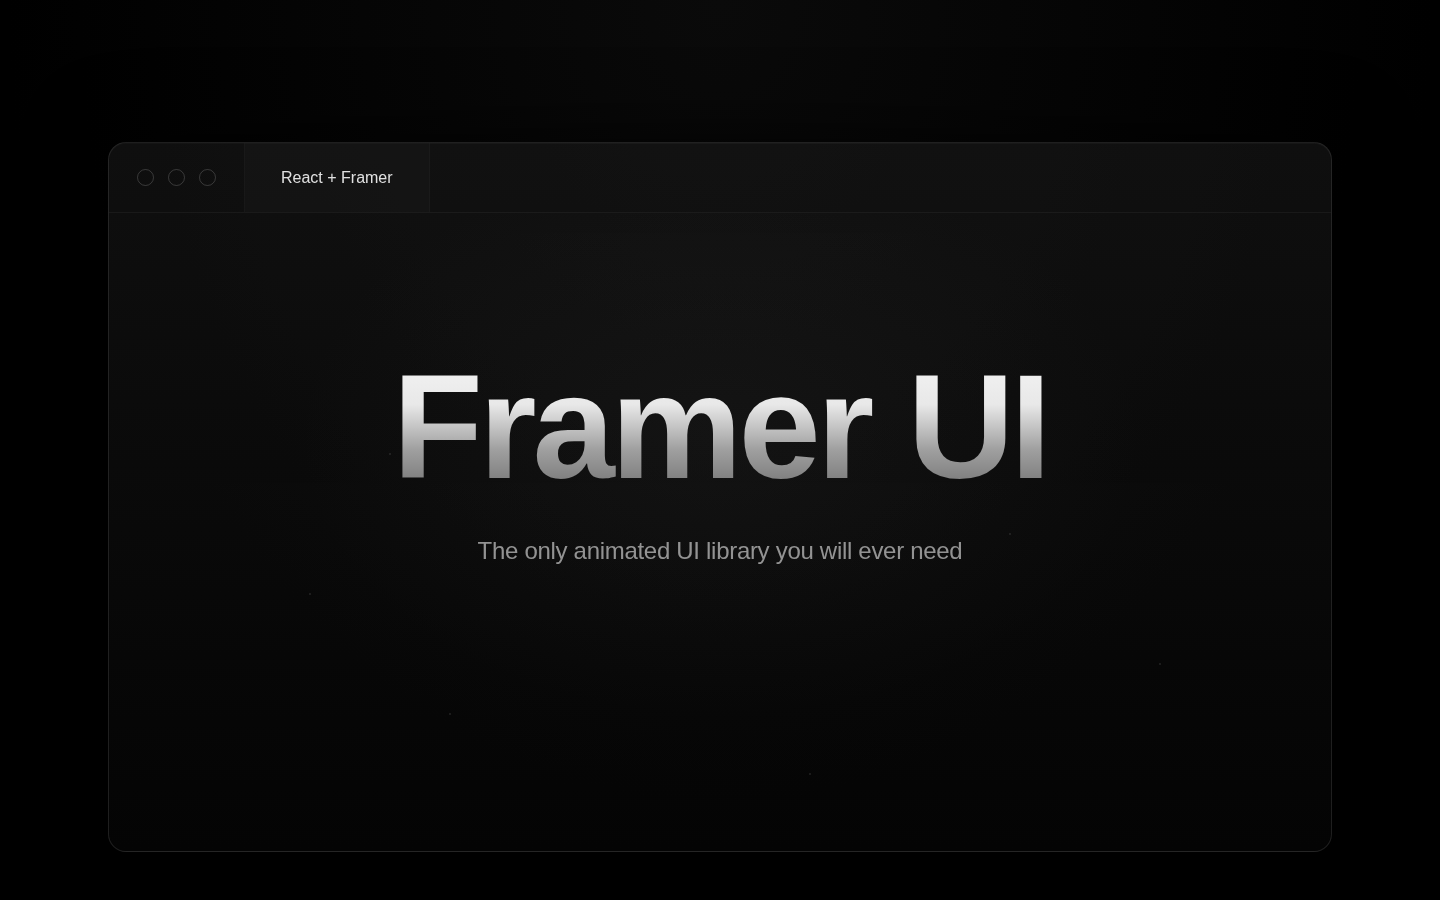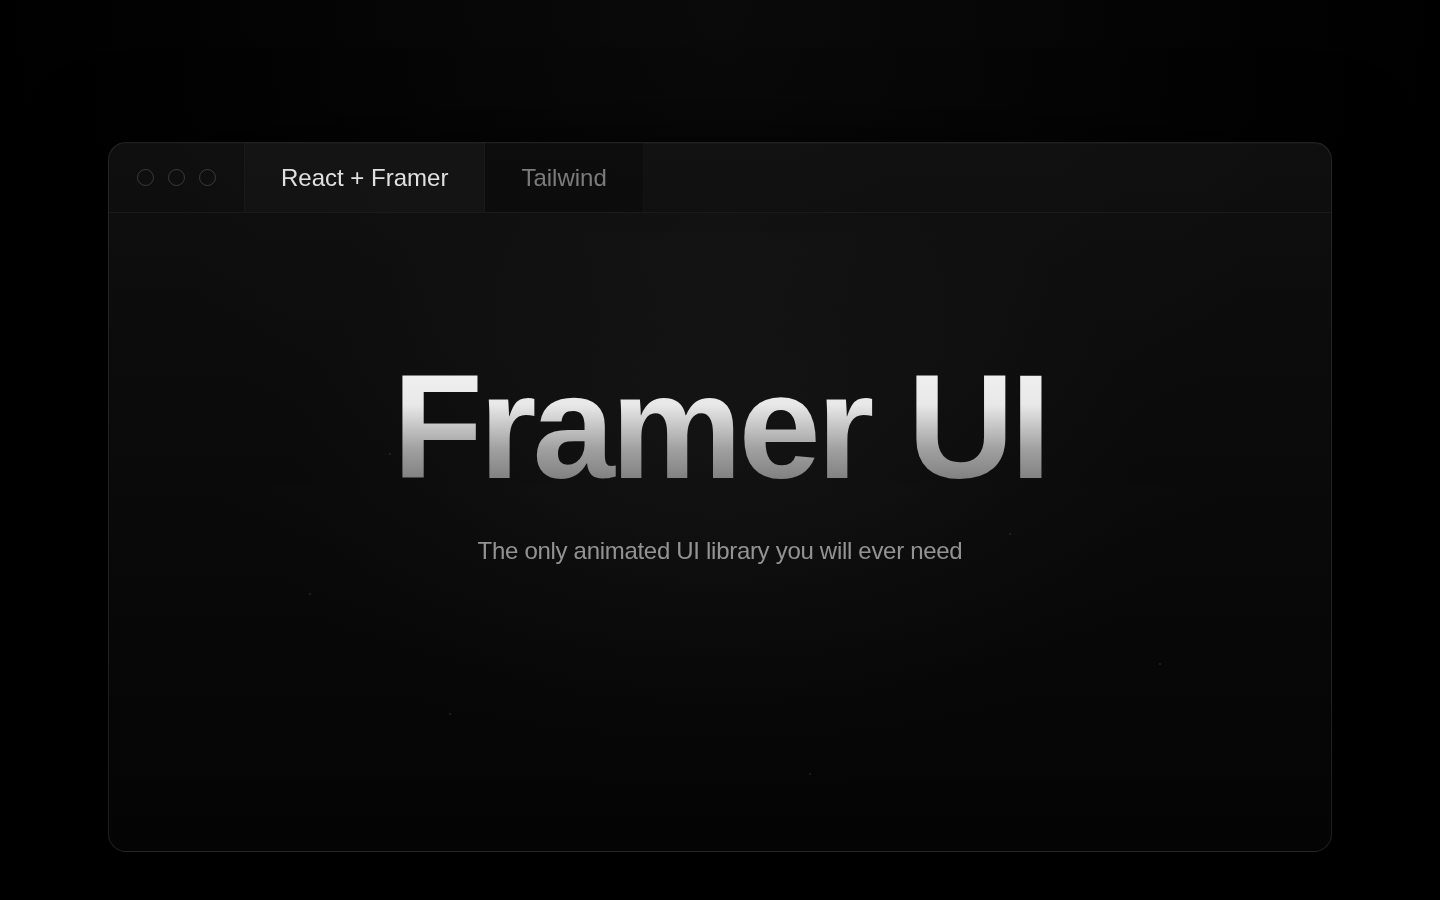--- a/index.html
+++ b/index.html
@@ -60,21 +60,21 @@
     .tabs {
       display: flex;
       align-items: stretch;
       flex: 1;
     }
 
     .tab {
       display: flex;
       align-items: center;
       padding: 12px 36px;
-      font-size: 24px;
+      font-size: 16px;
       font-weight: 400;
       color: rgba(160,160,160,0.75);
       cursor: pointer;
       position: relative;
       border-right: 1px solid rgba(60,60,60,0.15);
     }
 
     .tab.active {
       color: rgba(235,235,235,0.95);
       background: rgba(30,30,30,0.3);
@@ -150,23 +150,20 @@
   <div class="titlebar">
     <div class="traffic-lights">
       <div class="traffic-light"></div>
       <div class="traffic-light"></div>
       <div class="traffic-light"></div>
     </div>
     <div class="tabs">
       <div class="tab active">
         <span>React + Framer</span>
       </div>
-      <div class="tab inactive">
-        <span>Tailwind</span>
-      </div>
     </div>
   </div>
 
   <div class="content">
     <div class="particle p1"></div>
     <div class="particle p2"></div>
     <div class="particle p3"></div>
     <div class="particle p4"></div>
     <div class="particle p5"></div>
     <div class="particle p6"></div>

